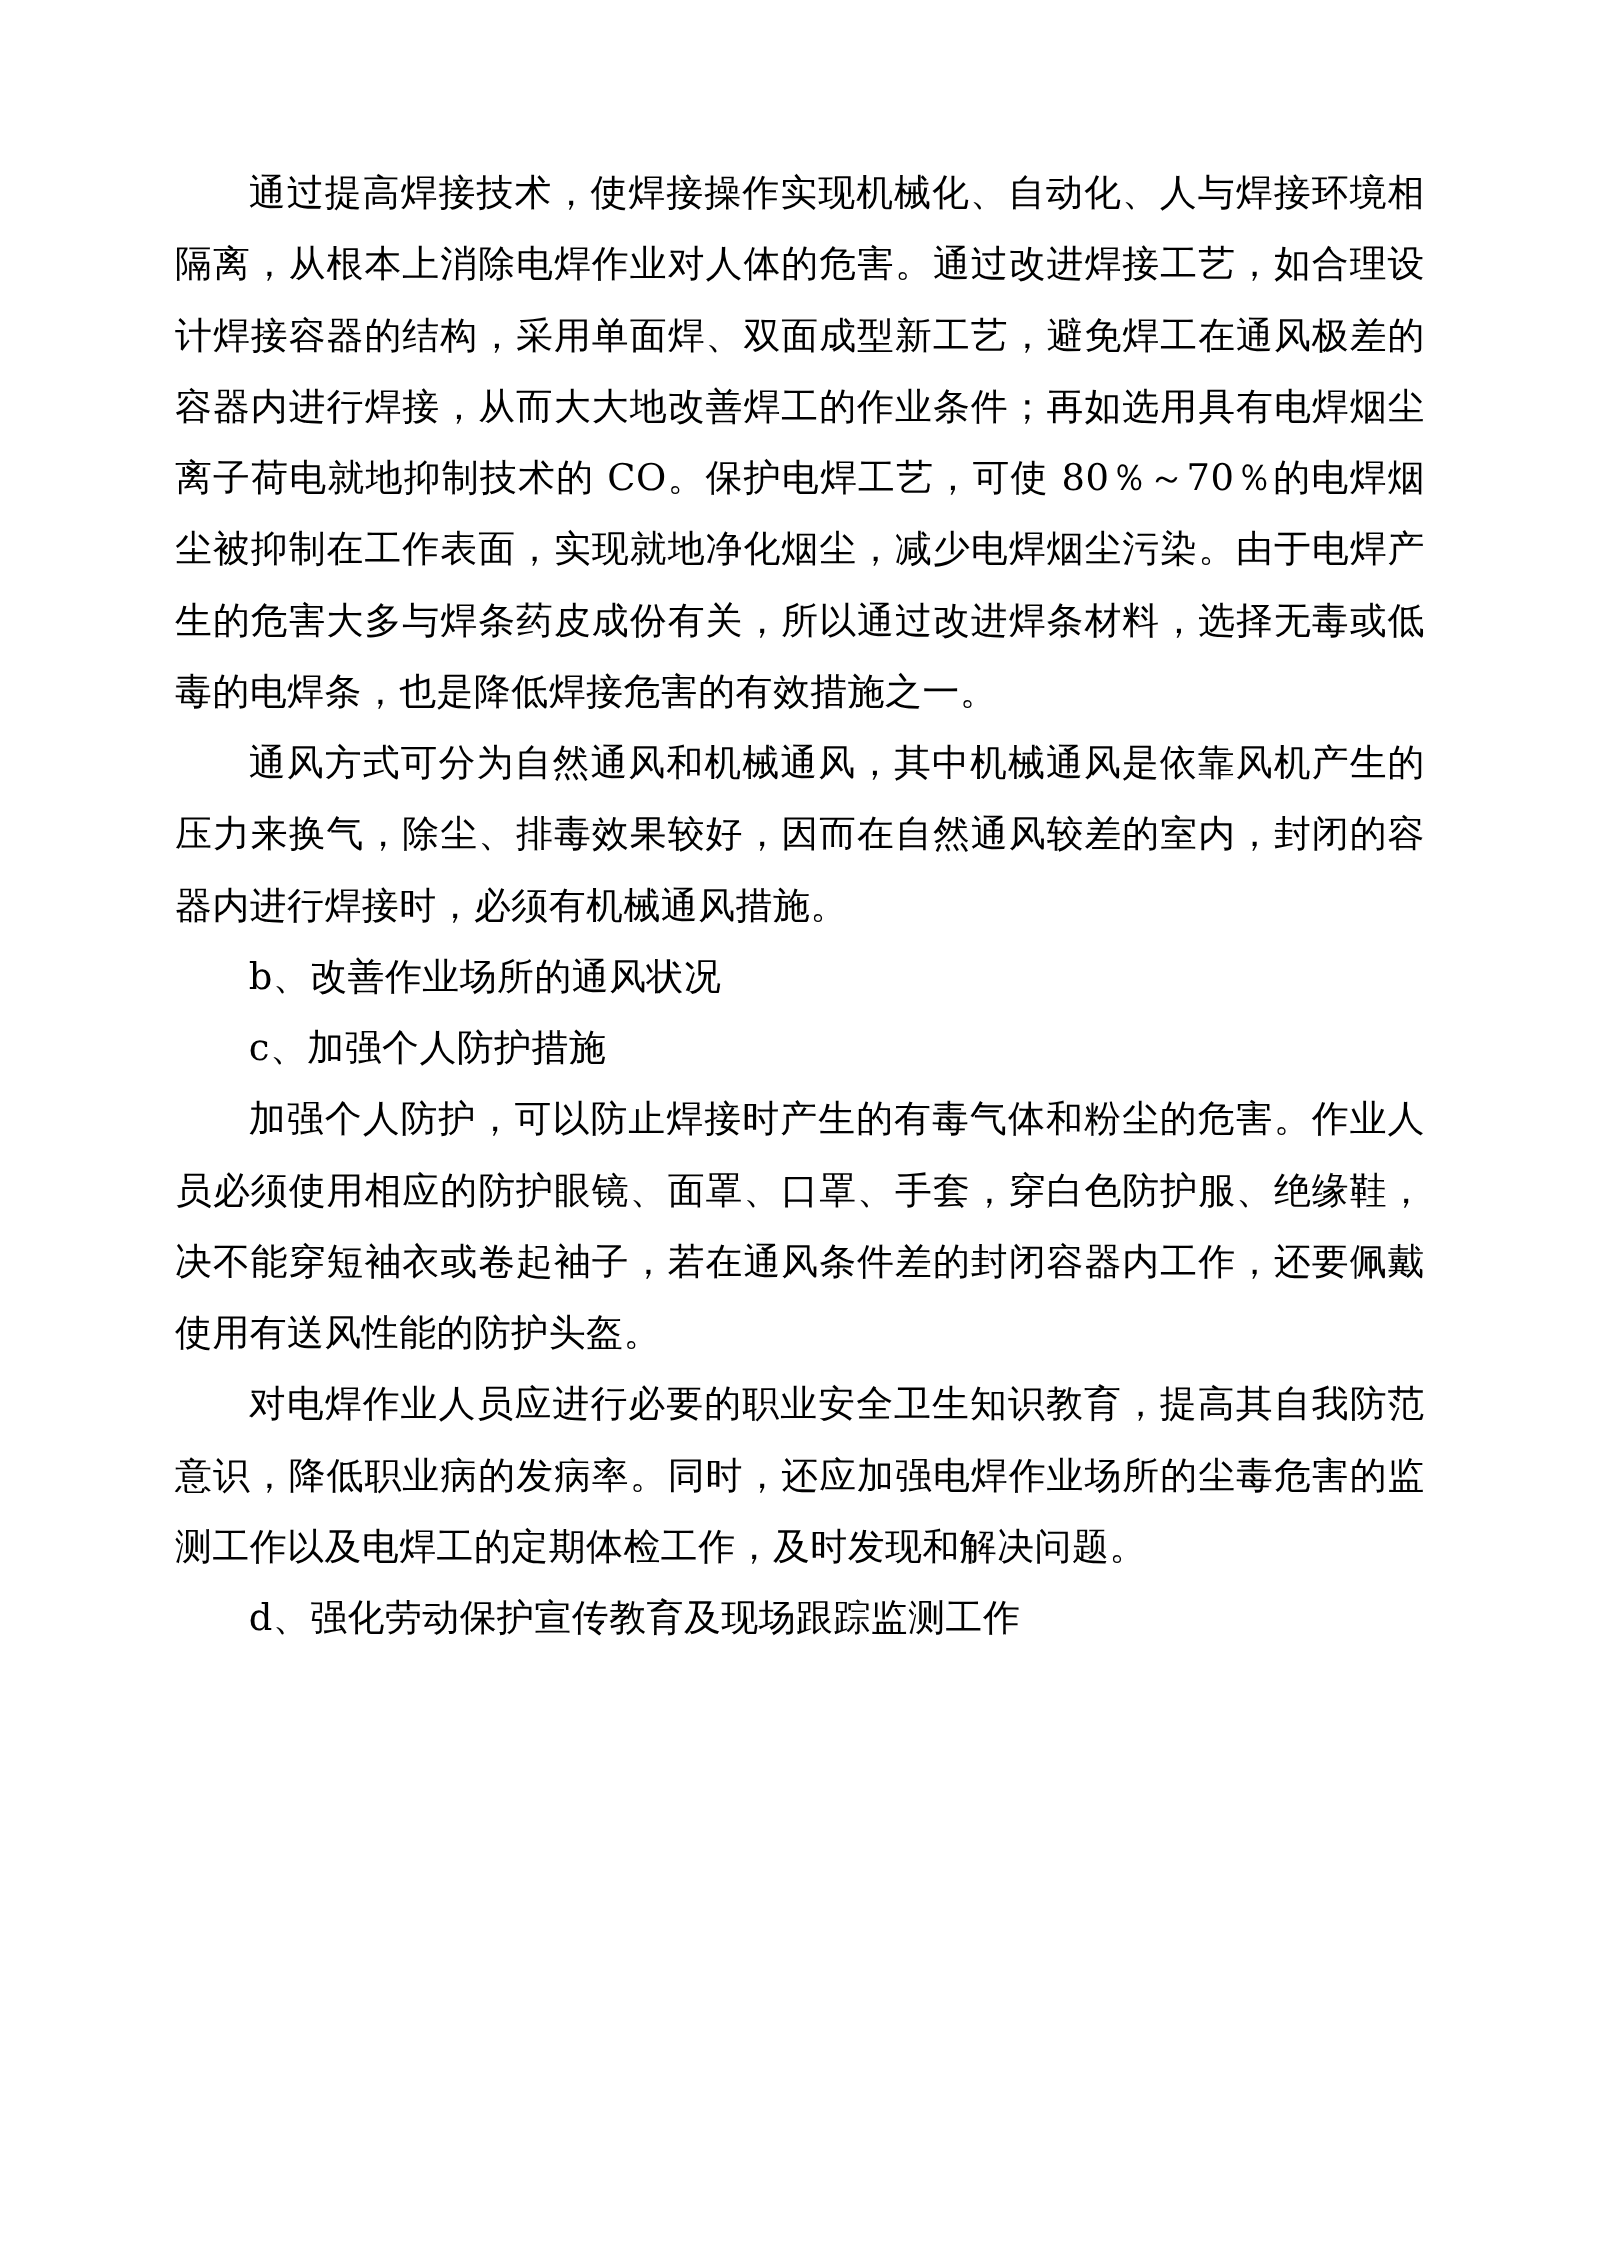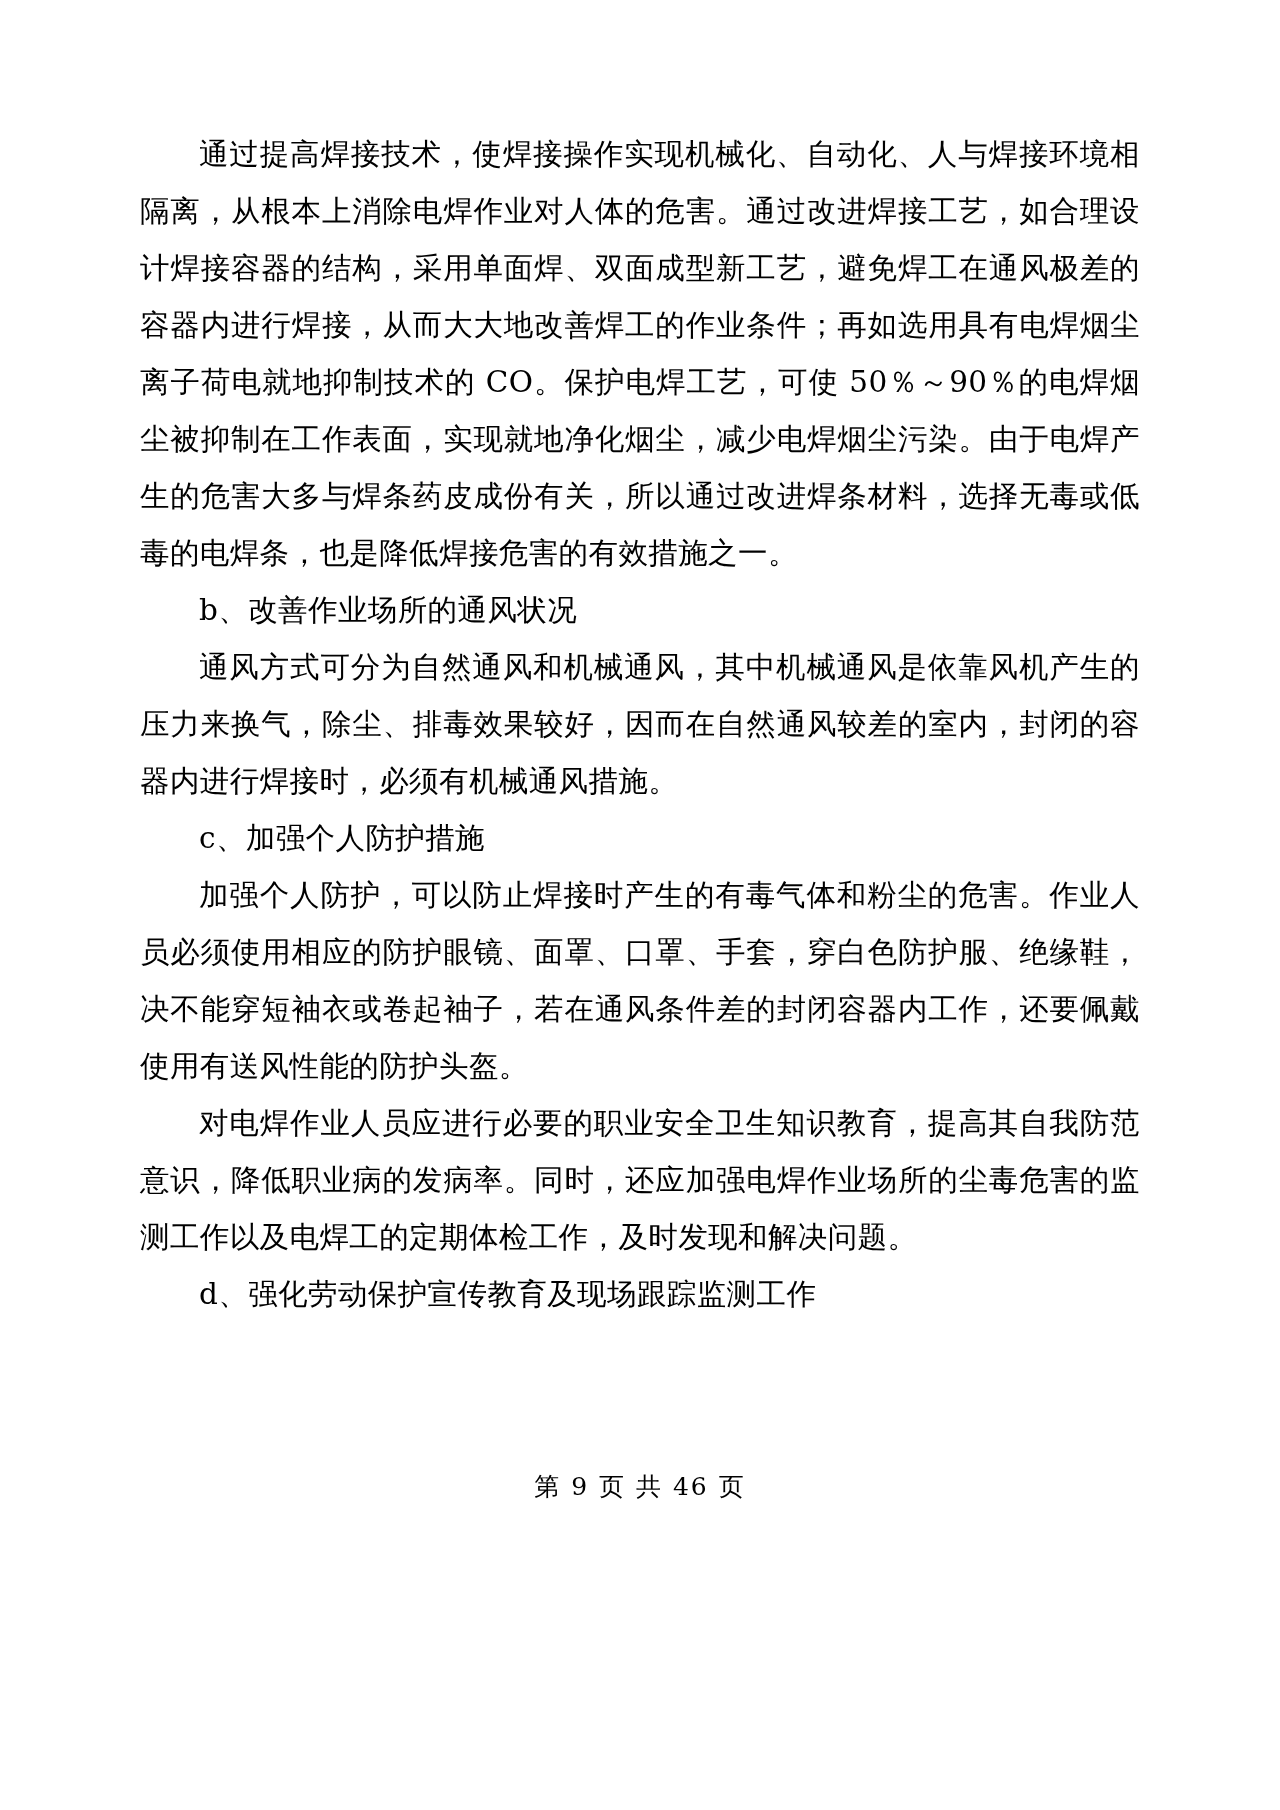--- a/index.html
+++ b/index.html
@@ -46,22 +46,21 @@
     font-size: 25px;
     letter-spacing: 2px;
     font-family: "DejaVu Serif", "Liberation Serif", serif;
   }
 </style>
 </head>
 <body>
 
 <div class="page">
   <div class="content">
-    <p class="para indent">通过提高焊接技术，使焊接操作实现机械化、自动化、人与焊接环境相隔离，从根本上消除电焊作业对人体的危害。通过改进焊接工艺，如合理设计焊接容器的结构，采用单面焊、双面成型新工艺，避免焊工在通风极差的容器内进行焊接，从而大大地改善焊工的作业条件；再如选用具有电焊烟尘离子荷电就地抑制技术的 CO。保护电焊工艺，可使 50％～90％的电焊烟尘被抑制在工作表面，实现就地净化烟尘，减少电焊烟尘污染。由于电焊产生的危害大多与焊条药皮成份有关，所以通过改进焊条材料，选择无毒或低毒的电焊条，也是降低焊接危害的有效措施之一。</p>
+    <p class="para indent">通过提高焊接技术，使焊接操作实现机械化、自动化、人与焊接环境相隔离，从根本上消除电焊作业对人体的危害。通过改进焊接工艺，如合理设计焊接容器的结构，采用单面焊、双面成型新工艺，避免焊工在通风极差的容器内进行焊接，从而大大地改善焊工的作业条件；再如选用具有电焊烟尘离子荷电就地抑制技术的 CO。保护电焊工艺，可使 80％～70％的电焊烟尘被抑制在工作表面，实现就地净化烟尘，减少电焊烟尘污染。由于电焊产生的危害大多与焊条药皮成份有关，所以通过改进焊条材料，选择无毒或低毒的电焊条，也是降低焊接危害的有效措施之一。</p>
+    <p class="para indent">通风方式可分为自然通风和机械通风，其中机械通风是依靠风机产生的压力来换气，除尘、排毒效果较好，因而在自然通风较差的室内，封闭的容器内进行焊接时，必须有机械通风措施。</p>
     <p class="para indent">b、改善作业场所的通风状况</p>
-    <p class="para indent">通风方式可分为自然通风和机械通风，其中机械通风是依靠风机产生的压力来换气，除尘、排毒效果较好，因而在自然通风较差的室内，封闭的容器内进行焊接时，必须有机械通风措施。</p>
     <p class="para indent">c、加强个人防护措施</p>
     <p class="para indent">加强个人防护，可以防止焊接时产生的有毒气体和粉尘的危害。作业人员必须使用相应的防护眼镜、面罩、口罩、手套，穿白色防护服、绝缘鞋，决不能穿短袖衣或卷起袖子，若在通风条件差的封闭容器内工作，还要佩戴使用有送风性能的防护头盔。</p>
     <p class="para indent">对电焊作业人员应进行必要的职业安全卫生知识教育，提高其自我防范意识，降低职业病的发病率。同时，还应加强电焊作业场所的尘毒危害的监测工作以及电焊工的定期体检工作，及时发现和解决问题。</p>
     <p class="para indent">d、强化劳动保护宣传教育及现场跟踪监测工作</p>
   </div>
-  <div class="footer">第 9 页 共 46 页</div>
 </div>
 
 </body></html>

